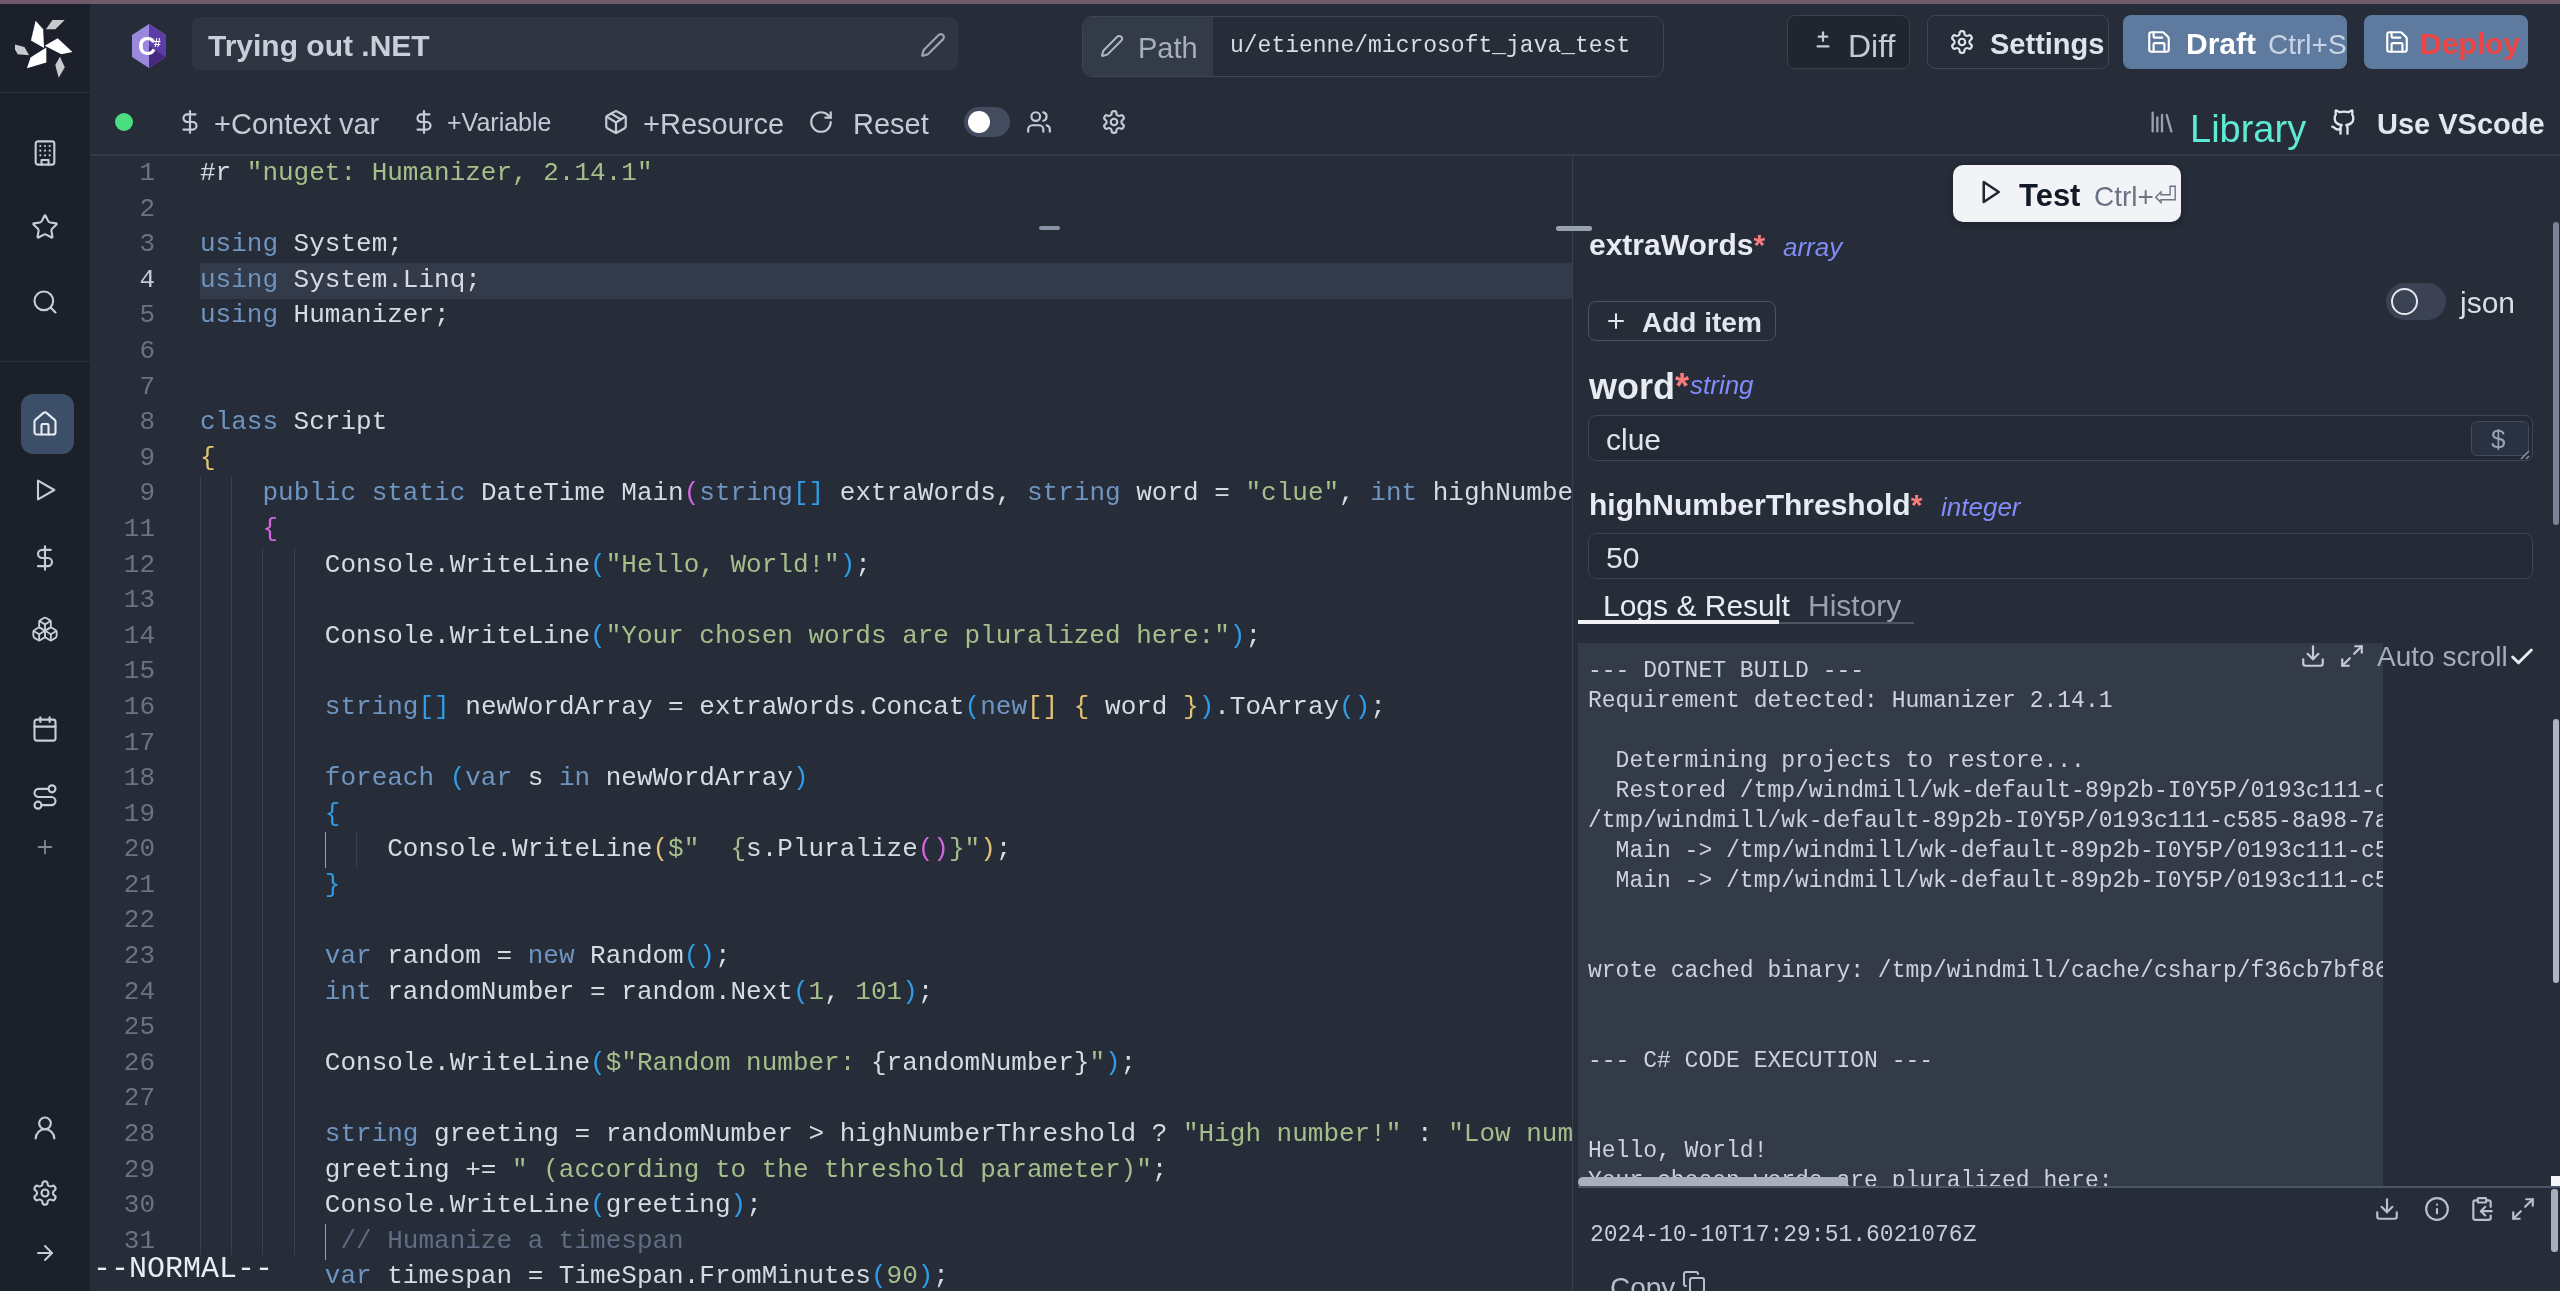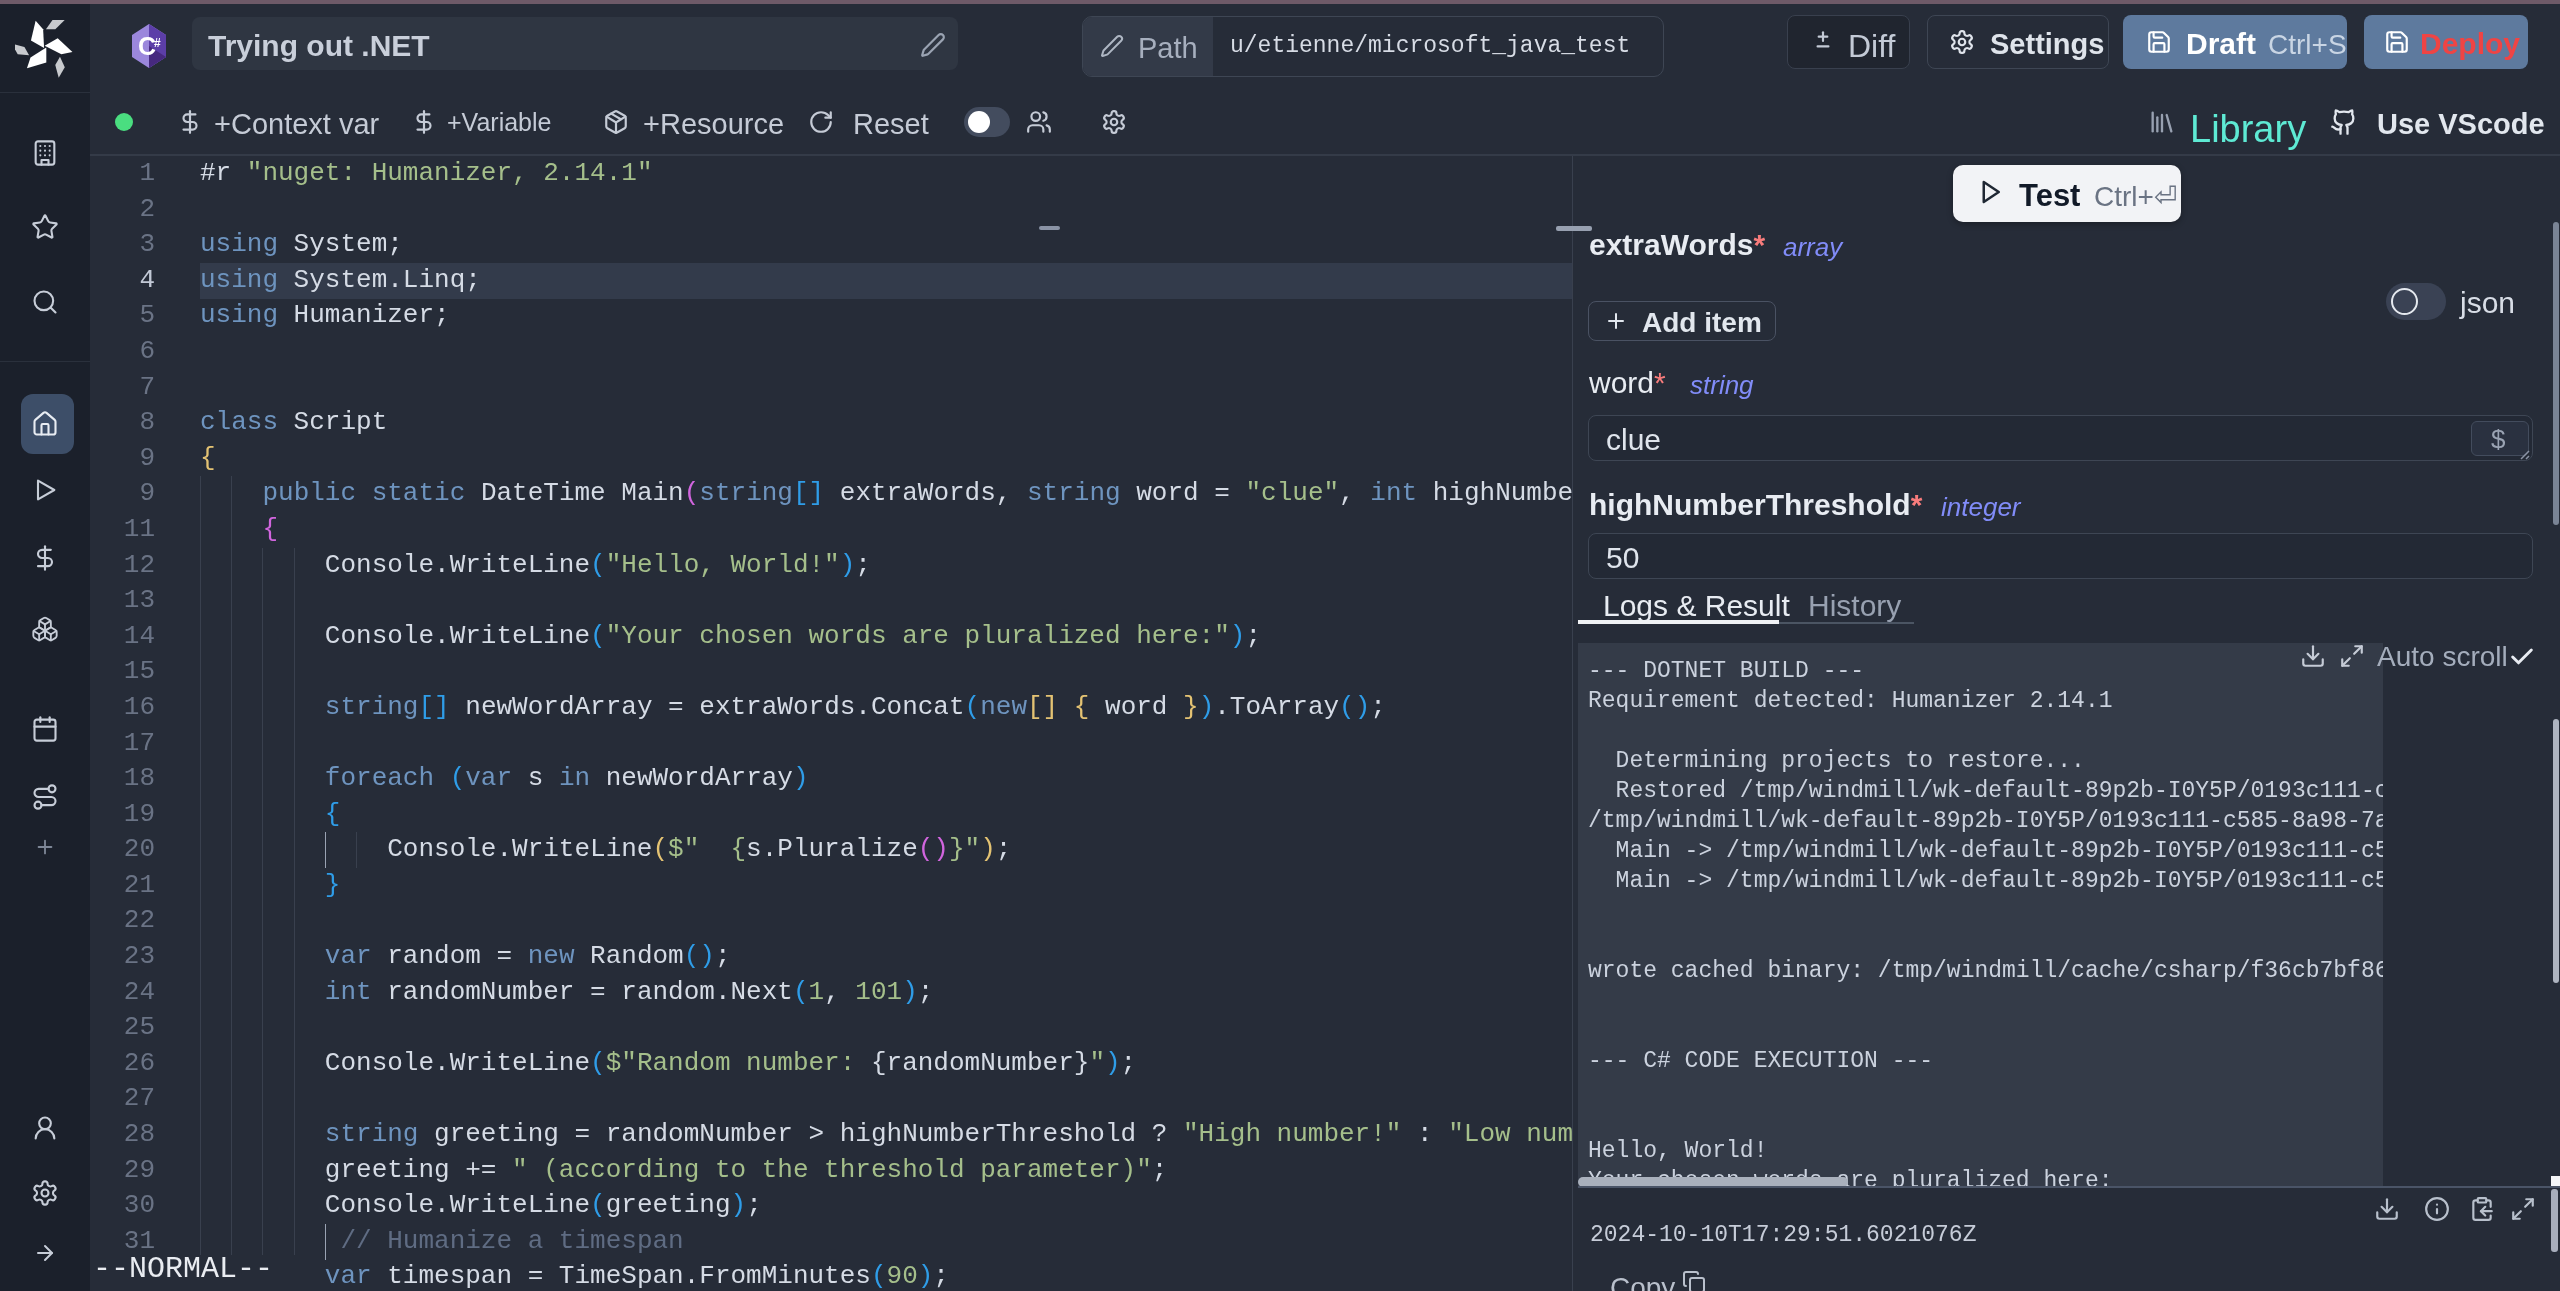--- a/index.html
+++ b/index.html
@@ -270,21 +270,21 @@
 <div class="a" style="left:1783px;top:232px;font-size:26px;font-style:italic;color:#818CF8">array</div>
 <div class="a" style="left:2386px;top:283px;width:60px;height:37px;background:#3A4254;border-radius:19px"></div>
 <div class="a" style="left:2391px;top:288px;width:27px;height:27px;border:2.5px solid #E5E9EF;border-radius:50%"></div>
 <div class="a" style="left:2460px;top:286px;font-size:30px;color:#D8DDE6">json</div>
 <div class="a" style="left:1588px;top:301px;width:188px;height:40px;border:1px solid #4A5263;border-radius:8px"></div>
 <svg style="position:absolute;left:1604px;top:309px" width="24" height="24" viewBox="0 0 24 24" fill="none" stroke="#E2E7EE" stroke-width="2" stroke-linecap="round" stroke-linejoin="round">
     <path d="M5 12h14"></path>
     <path d="M12 5v14"></path>
   </svg>
 <div class="a" style="left:1642px;top:307px;font-size:28px;font-weight:bold;color:#E2E7EE">Add item</div>
-<div class="a" style="left:1589px;top:366px;font-size:30px;font-weight:normal;color:#E8ECF2">word<span style="color:#F87C7C">*</span></div>
+<div class="a" style="left:1589px;top:366px;font-size:36px;font-weight:bold;color:#E8ECF2">word<span style="color:#F87C7C">*</span></div>
 <div class="a" style="left:1690px;top:370px;font-size:26px;font-style:italic;color:#818CF8">string</div>
 <div class="a" style="left:1588px;top:415px;width:945px;height:46px;background:#232935;border:1px solid #3E4654;border-radius:8px"></div>
 <div class="a" style="left:1606px;top:423px;font-size:30px;color:#DFE4EC">clue</div>
 <div class="a" style="left:2471px;top:421px;width:58px;height:35px;background:#2A3140;border:1px solid #434C5D;border-radius:6px"></div>
 <div class="a" style="left:2491px;top:424px;font-size:26px;color:#9AA3B3">$</div>
 <svg class="a" style="left:2518px;top:448px" width="12" height="12" viewBox="0 0 12 12" stroke="#8A93A5" stroke-width="1.5">
     <path d="M11 3 3 11M11 8l-3 3"></path>
   </svg>
 <div class="a" style="left:1589px;top:488px;font-size:30px;font-weight:bold;color:#E8ECF2">highNumberThreshold<span style="color:#F87C7C">*</span></div>
 <div class="a" style="left:1941px;top:492px;font-size:26px;font-style:italic;color:#818CF8">integer</div>

